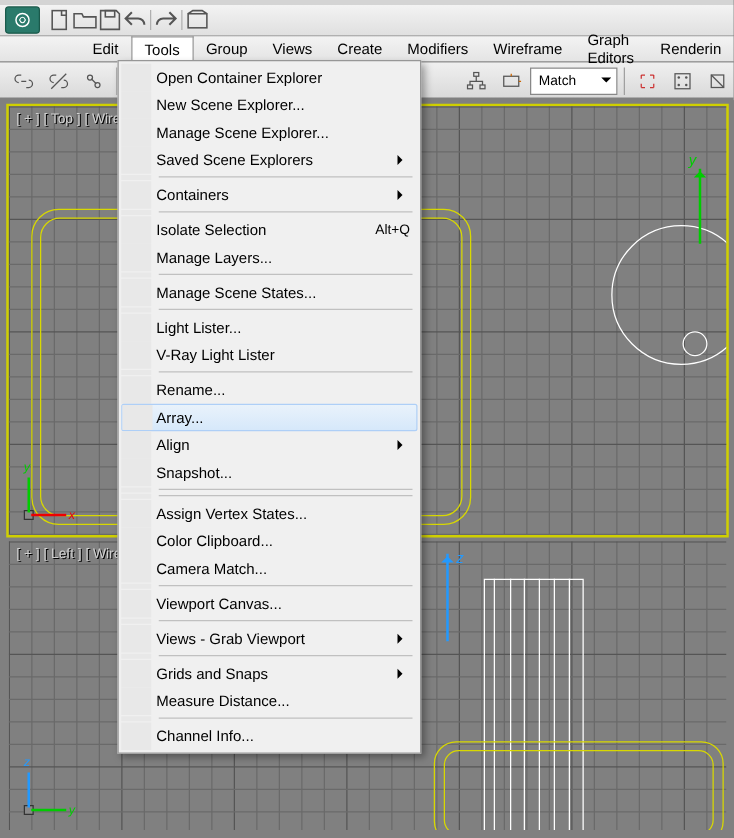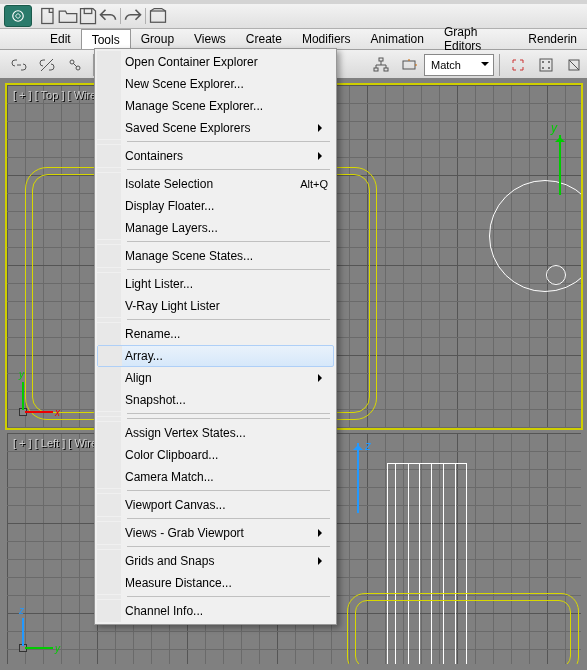--- a/index.html
+++ b/index.html
@@ -3,21 +3,21 @@
 <meta charset="utf-8">
 <style>
 html,body{margin:0;padding:0;font-family:"Segoe UI",Tahoma,sans-serif;font-size:12px;color:#000;background:#808080;overflow:hidden}
 body{width:587px;height:670px;position:relative}
 .titlebar-strip{height:4px;background:#d4d4d4}
 .qat{height:24px;background:linear-gradient(#f3f3f3,#e0e0e0);display:flex;align-items:center;padding-left:4px;border-bottom:1px solid #b0b0b0}
 .qat .logo{width:26px;height:20px;background:#2a7a6b;border:1px solid #1a5a4b;border-radius:3px;display:flex;align-items:center;justify-content:center;margin-right:6px}
 .qat .logo svg{width:14px;height:14px}
 .qat .btn{width:20px;height:20px;display:flex;align-items:center;justify-content:center;color:#444}
 .qat .sep{width:1px;height:16px;background:#b0b0b0;margin:0 2px}
-.menubar{height:20px;background:linear-gradient(#f3f3f3,#e4e4e4);display:flex;align-items:stretch;padding-left:40px;border-bottom:1px solid #a0a0a0}
+.menubar{height:20px;background:linear-gradient(#f3f3f3,#e4e4e4);display:flex;align-items:stretch;padding-left:64px;border-bottom:1px solid #a0a0a0}
 .menubar .item{padding:0 10px;display:flex;align-items:center;cursor:default}
 .menubar .item.open{background:#fff;border:1px solid #979797;border-bottom:none;position:relative;z-index:20}
 .toolbar{height:30px;background:linear-gradient(#f0f0f0,#d8d8d8);display:flex;align-items:center;padding-left:6px;border-bottom:1px solid #888;gap:2px}
 .tbtn{width:24px;height:24px;display:flex;align-items:center;justify-content:center;border:1px solid transparent;border-radius:2px}
 .tbtn svg{width:16px;height:16px}
 .tsep{width:1px;height:22px;background:#a0a0a0;margin:0 3px}
 .tgap{flex:1}
 .viewdd{height:20px;border:1px solid #888;background:#fff;display:flex;align-items:center;padding:0 14px 0 6px;font-size:11px;position:relative;min-width:48px}
 .viewdd:after{content:"";position:absolute;right:4px;top:7px;border:4px solid transparent;border-top-color:#000}
 .viewports{position:absolute;top:78px;left:0;right:0;bottom:0;background:#808080}
@@ -96,21 +96,21 @@
     </div>
 </div>
 
 <div class="menubar" id="menubar">
     <div class="item">Edit</div>
     <div class="item open">Tools</div>
     <div class="item">Group</div>
     <div class="item">Views</div>
     <div class="item">Create</div>
     <div class="item">Modifiers</div>
-    <div class="item">Animation</div>
+    <div class="item">Wireframe</div>
     <div class="item">Graph Editors</div>
     <div class="item">Renderin</div>
   </div>
 
 <div class="toolbar">
   <div class="tbtn">
       <svg viewBox="0 0 16 16">
         <path d="M4 9a3 3 0 010-6h2M12 7a3 3 0 010 6h-2M6 8h4" stroke="#555" fill="none"></path>
       </svg>
     </div>
@@ -351,24 +351,20 @@
     <div class="msep">
       <div class="iconcol"></div>
     </div>
     <div class="mrow">
       <div class="iconcol"></div>
       <span>Isolate Selection</span>
       <span class="shortcut">Alt+Q</span>
     </div>
     <div class="mrow">
       <div class="iconcol"></div>
-      <span>Display Floater...</span>
-    </div>
-    <div class="mrow">
-      <div class="iconcol"></div>
       <span>Manage Layers...</span>
     </div>
     <div class="msep">
       <div class="iconcol"></div>
     </div>
     <div class="mrow">
       <div class="iconcol"></div>
       <span>Manage Scene States...</span>
     </div>
     <div class="msep">

